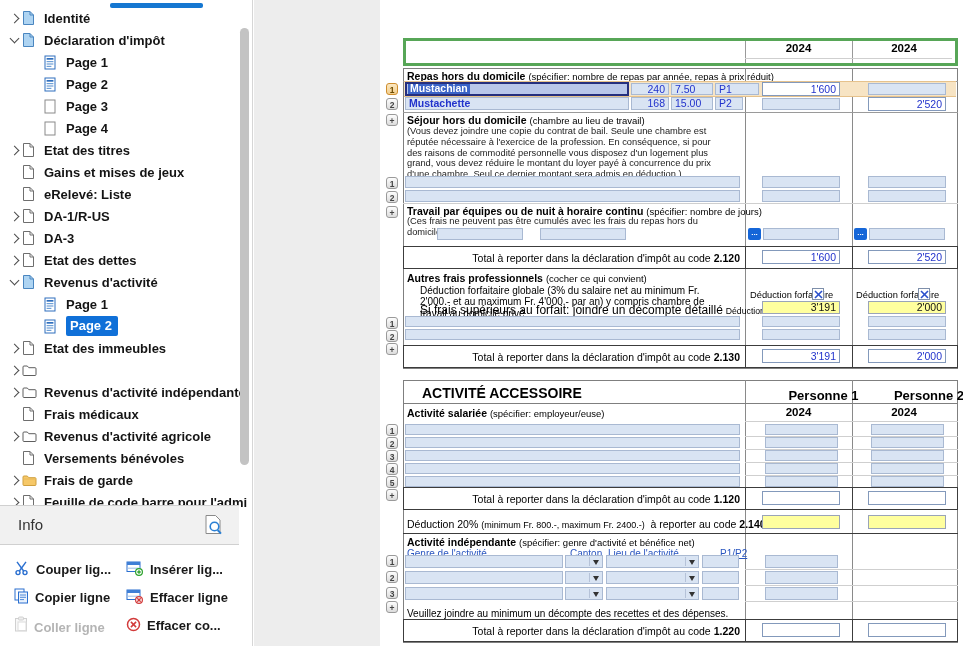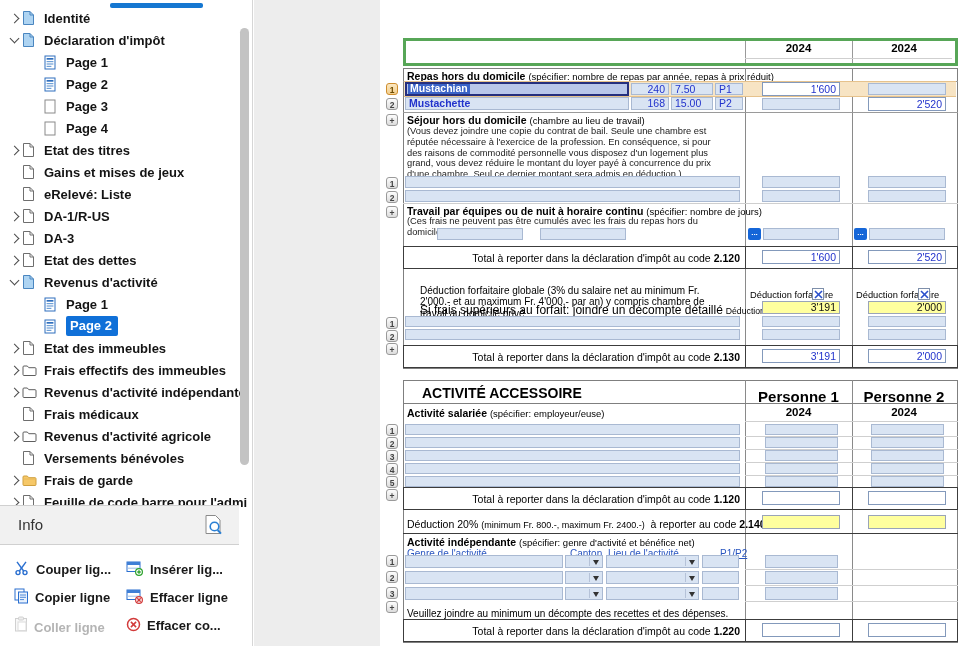--- a/index.html
+++ b/index.html
@@ -64,21 +64,21 @@
       display:flex;align-items:center;justify-content:center;}
   .cblbl{position:absolute;font-size:9.3px;}
   .orangeband{position:absolute;left:24px;top:81px;width:552px;height:16px;background:#f7e4c4;
               border-top:1px solid #e6c28c;border-bottom:1px solid #e6c28c;box-sizing:border-box;}
   .dd{position:absolute;background:#d9e4f3;border:1px solid #a9b9d2;box-sizing:border-box;}
   .dd .dda{position:absolute;right:3px;top:4px;width:0;height:0;border-left:3.5px solid transparent;
            border-right:3.5px solid transparent;border-top:5px solid #333;}
   .dd .ddsep{position:absolute;right:12px;top:1px;bottom:1px;width:1px;background:#b5c2d8;}
   .collbl{position:absolute;font-size:10px;color:#2a56c0;text-decoration:underline;white-space:nowrap;}
   .bigT{font-size:14px;font-weight:bold;}
-  .perslbl{position:absolute;font-size:15px;font-weight:bold;text-align:center;}
+  .perslbl{position:absolute;font-size:13px;font-weight:bold;text-align:center;padding-left:25px;}
 </style>
 </head>
 <body>
 
 <div class="sidebar">
   <div class="topline"></div>
   <div class="tree" id="tree">
       <div class="trow">
         <span class="chslot">
           <span class="chv r"></span>
@@ -267,21 +267,20 @@
       </div>
       <div class="trow">
         <span class="chslot">
           <span class="chv r"></span>
         </span>
         <span class="ticon">
           <svg width="15" height="13" viewBox="0 0 15 13">
             <path d="M1 3 Q1 2 2 2 H5.3 L6.8 3.7 H13 Q14 3.7 14 4.7 V10.5 Q14 11.5 13 11.5 H2 Q1 11.5 1 10.5 Z" fill="#fff" stroke="#5e5e5e"></path>
           </svg>
         </span>
-        <span class="tlabel">Frais effectifs des immeubles</span>
       </div>
       <div class="trow">
         <span class="chslot">
           <span class="chv r"></span>
         </span>
         <span class="ticon">
           <svg width="15" height="13" viewBox="0 0 15 13">
             <path d="M1 3 Q1 2 2 2 H5.3 L6.8 3.7 H13 Q14 3.7 14 4.7 V10.5 Q14 11.5 13 11.5 H2 Q1 11.5 1 10.5 Z" fill="#fff" stroke="#5e5e5e"></path>
           </svg>
         </span>
@@ -432,21 +431,21 @@
   <div class="vline" style="left:472px;top:68px;height:300px"></div>
 
   <div class="abs" style="left:27px;top:70px"><span class="secT">Repas hors du domicile</span> <span class="hint">(spécifier: nombre de repas par année, repas à prix réduit)</span></div>
   <div class="hline" style="left:23px;top:81px;width:555px;background:#9a9a9a"></div>
   <div class="orangeband"></div>
 
   <div class="nbtn orange" style="left:6px;top:83px">1</div>
   <div class="f sel" style="left:25px;top:82px;width:224px;height:14px"><span class="selspan">Mustachian</span></div>
   <div class="f rt" style="left:251px;top:83px;width:38px;height:12px">240</div>
   <div class="f" style="left:291px;top:83px;width:42px;height:12px">7.50</div>
-  <div class="f" style="left:335px;top:83px;width:28px;height:12px">P1</div>
+  <div class="f" style="left:335px;top:83px;width:44px;height:12px">P1</div>
   <div class="f white rt" style="left:382px;top:82px;width:78px;height:14px;line-height:12px">1'600</div>
   <div class="f" style="left:488px;top:83px;width:78px;height:12px"></div>
 
   <div class="nbtn" style="left:6px;top:98px">2</div>
   <div class="f" style="left:25px;top:97px;width:224px;height:13px;line-height:11px"><span class="nm">Mustachette</span></div>
   <div class="f rt" style="left:251px;top:97px;width:38px;height:13px;line-height:11px">168</div>
   <div class="f" style="left:291px;top:97px;width:42px;height:13px;line-height:11px">15.00</div>
   <div class="f" style="left:335px;top:97px;width:28px;height:13px;line-height:11px">P2</div>
   <div class="f" style="left:382px;top:98px;width:78px;height:12px"></div>
   <div class="f white rt" style="left:488px;top:97px;width:78px;height:14px;line-height:12px">2'520</div>
@@ -479,20 +478,21 @@
   <div class="dots" style="left:474px;top:228px">...</div>
   <div class="f" style="left:489px;top:228px;width:76px;height:12px"></div>
 
   <div class="totbox" style="left:23px;top:246px;width:555px;height:23px"></div>
   <div class="vline" style="left:365px;top:246px;height:23px;background:#3c3c3c"></div>
   <div class="vline" style="left:472px;top:246px;height:23px;background:#3c3c3c"></div>
   <div class="totlbl" style="left:27px;top:252px;width:333px"><span>Total à reporter dans la déclaration d'impôt au code</span><b>2.120</b></div>
   <div class="f white rt" style="left:382px;top:250px;width:78px;height:14px;line-height:12px">1'600</div>
   <div class="f white rt" style="left:488px;top:250px;width:78px;height:14px;line-height:12px">2'520</div>
 
+  <div class="abs" style="left:27px;top:272px"><span class="secT">Autres frais professionnels</span> <span class="hint">(cocher ce qui convient)</span></div>
   <div class="abs" style="left:40px;top:285px;width:302px;font-size:10px;line-height:11.3px">Déduction forfaitaire globale (3% du salaire net au minimum Fr. 2'000.- et au maximum Fr. 4'000.- par an) y compris chambre de travail au domicile privé</div>
   <div class="cblbl" style="left:370px;top:290px">Déduction forfaitaire</div>
   <div class="cb" style="left:432px;top:288px">
       <svg width="9" height="9" viewBox="0 0 9 9">
         <line x1="1" y1="1" x2="8" y2="8" stroke="#2b50cc" stroke-width="1.6"></line>
         <line x1="8" y1="1" x2="1" y2="8" stroke="#2b50cc" stroke-width="1.6"></line>
       </svg>
     </div>
   <div class="cblbl" style="left:476px;top:290px">Déduction forfaitaire</div>
   <div class="cb" style="left:538px;top:288px">

